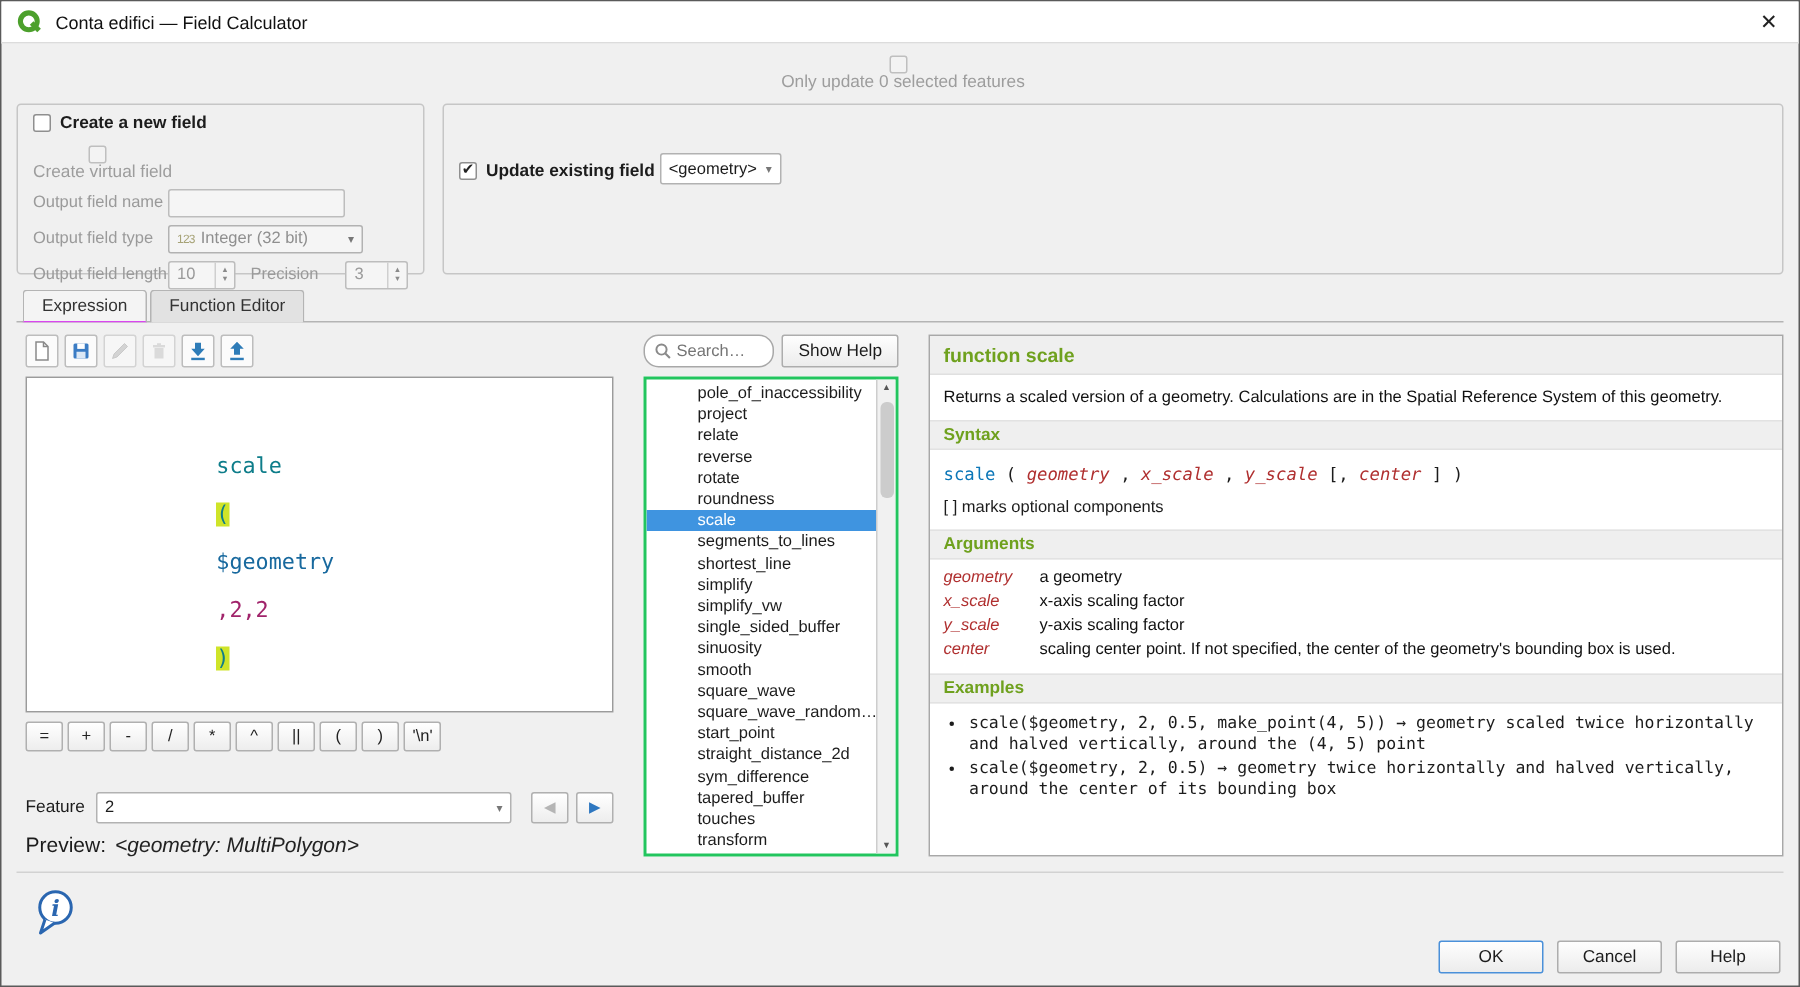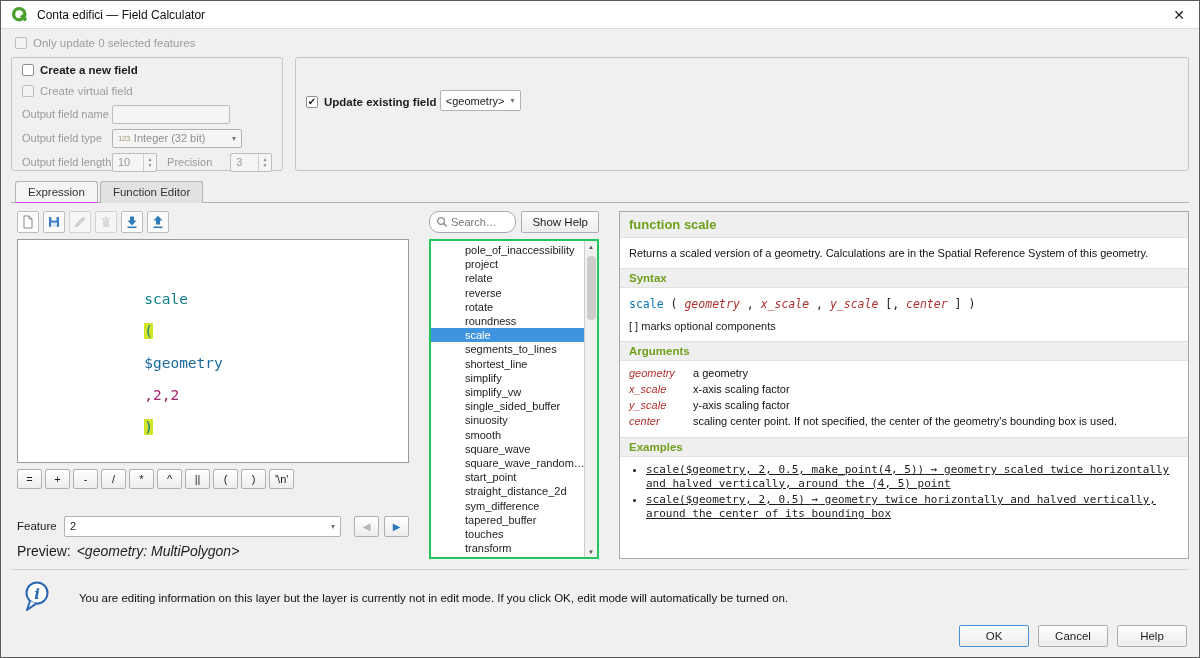--- a/index.html
+++ b/index.html
@@ -14,21 +14,21 @@
   .titlebar .title { font-size: 12px; color: #111; }
   .titlebar .close { margin-left: auto; font-size: 14px; color: #222; padding: 0 4px; cursor: default; }
 
   
   .dlg-body { flex: 1; display: flex; flex-direction: column; padding: 6px 10px 8px 10px; overflow: hidden; }
 
   .check-row { display: inline-flex; align-items: center; font-size: 11.5px; cursor: default; }
   .cb { width: 12px; height: 12px; border: 1px solid #8f8f8f; background: #fff; border-radius: 2px; margin-right: 6px; display: inline-flex; align-items: center; justify-content: center; font-size: 10px; line-height: 10px; color: #222; flex: 0 0 auto; }
   .cb.dis { border-color: #bfbfbf; background: #f3f3f3; }
   .check-row.bold { font-weight: bold; }
-  .check-row.disabled { color: #9d9d9d; }
+  .check-row.disabled { color: #9d9d9d; flex-direction: column; }
 
   .row-only-update { margin: 2px 0 8px 4px; }
 
   
   .groups { display: flex; gap: 12px; height: 114px; flex: 0 0 auto; }
   .groupbox { border: 1px solid #c6c6c6; border-radius: 3px; padding: 6px 10px 8px 10px; position: relative; background: #f0f0f0; }
   .groupbox.left { width: 272px; flex: 0 0 auto; }
   .groupbox.grow { flex: 1; }
   .g-content { color: #9a9a9a; margin-top: 6px; }
   .frow { display: flex; align-items: center; margin-top: 4px; height: 20px; }
@@ -104,21 +104,21 @@
   .help-head { background: #efefef; border-top: 1px solid #e2e2e2; border-bottom: 1px solid #e2e2e2; color: #6fa11e; font-weight: bold; font-size: 11.5px; padding: 3px 9px; }
   .help-syntax { padding: 9px; font-family: "DejaVu Sans Mono", monospace; font-size: 11.5px; }
   .syn-fn { color: #0c77b8; }
   .syn-arg { color: #b03030; font-style: italic; }
   .help-note { padding: 0 9px 9px 9px; }
   .help-args { padding: 4px 0 8px 0; }
   .arg-row { display: flex; padding: 2px 9px; }
   .arg-name { width: 64px; flex: 0 0 auto; color: #b03030; font-style: italic; }
   .arg-desc { flex: 1; color: #111; }
   .help-examples { margin: 6px 0 0 0; padding: 0 10px 10px 26px; font-family: "DejaVu Sans Mono", monospace; font-size: 11px; }
-  .help-examples li { margin-bottom: 3px; line-height: 13.5px; text-decoration: underline; }
+  .help-examples li { margin-bottom: 3px; line-height: 13.5px; }
 
   
   .sep { border-top: 1px solid #d2d2d2; margin-top: 10px; flex: 0 0 auto; }
   .info-row { display: flex; align-items: center; gap: 28px; margin-top: 10px; padding-left: 12px; flex: 0 0 auto; }
   .info-text { font-size: 11.5px; color: #111; }
   .btn-row { margin-top: auto; display: flex; justify-content: flex-end; gap: 9px; padding: 0 2px 2px 0; flex: 0 0 auto; }
   .btn-row .btn { min-width: 70px; }
 </style>
 </head>
 <body>
@@ -489,21 +489,20 @@
     <div class="sep"></div>
 
     <div class="info-row">
       <span class="info-icon">
         <svg width="28" height="32" viewBox="0 0 28 32">
           <circle cx="14" cy="13" r="10.5" fill="#ffffff" stroke="#2a66b0" stroke-width="2"></circle>
           <path d="M7 21 L4 30 L13.5 23.4" fill="#ffffff" stroke="#2a66b0" stroke-width="2" stroke-linejoin="round"></path>
           <text x="14" y="18.5" text-anchor="middle" font-family="DejaVu Serif, serif" font-size="15" font-style="italic" font-weight="bold" fill="#2a66b0">i</text>
         </svg>
       </span>
-      <span class="info-text">You are editing information on this layer but the layer is currently not in edit mode. If you click OK, edit mode will automatically be turned on.</span>
     </div>
 
     <div class="btn-row">
       <button class="btn default">OK</button>
       <button class="btn">Cancel</button>
       <button class="btn">Help</button>
     </div>
 
   </div>
 </div>

